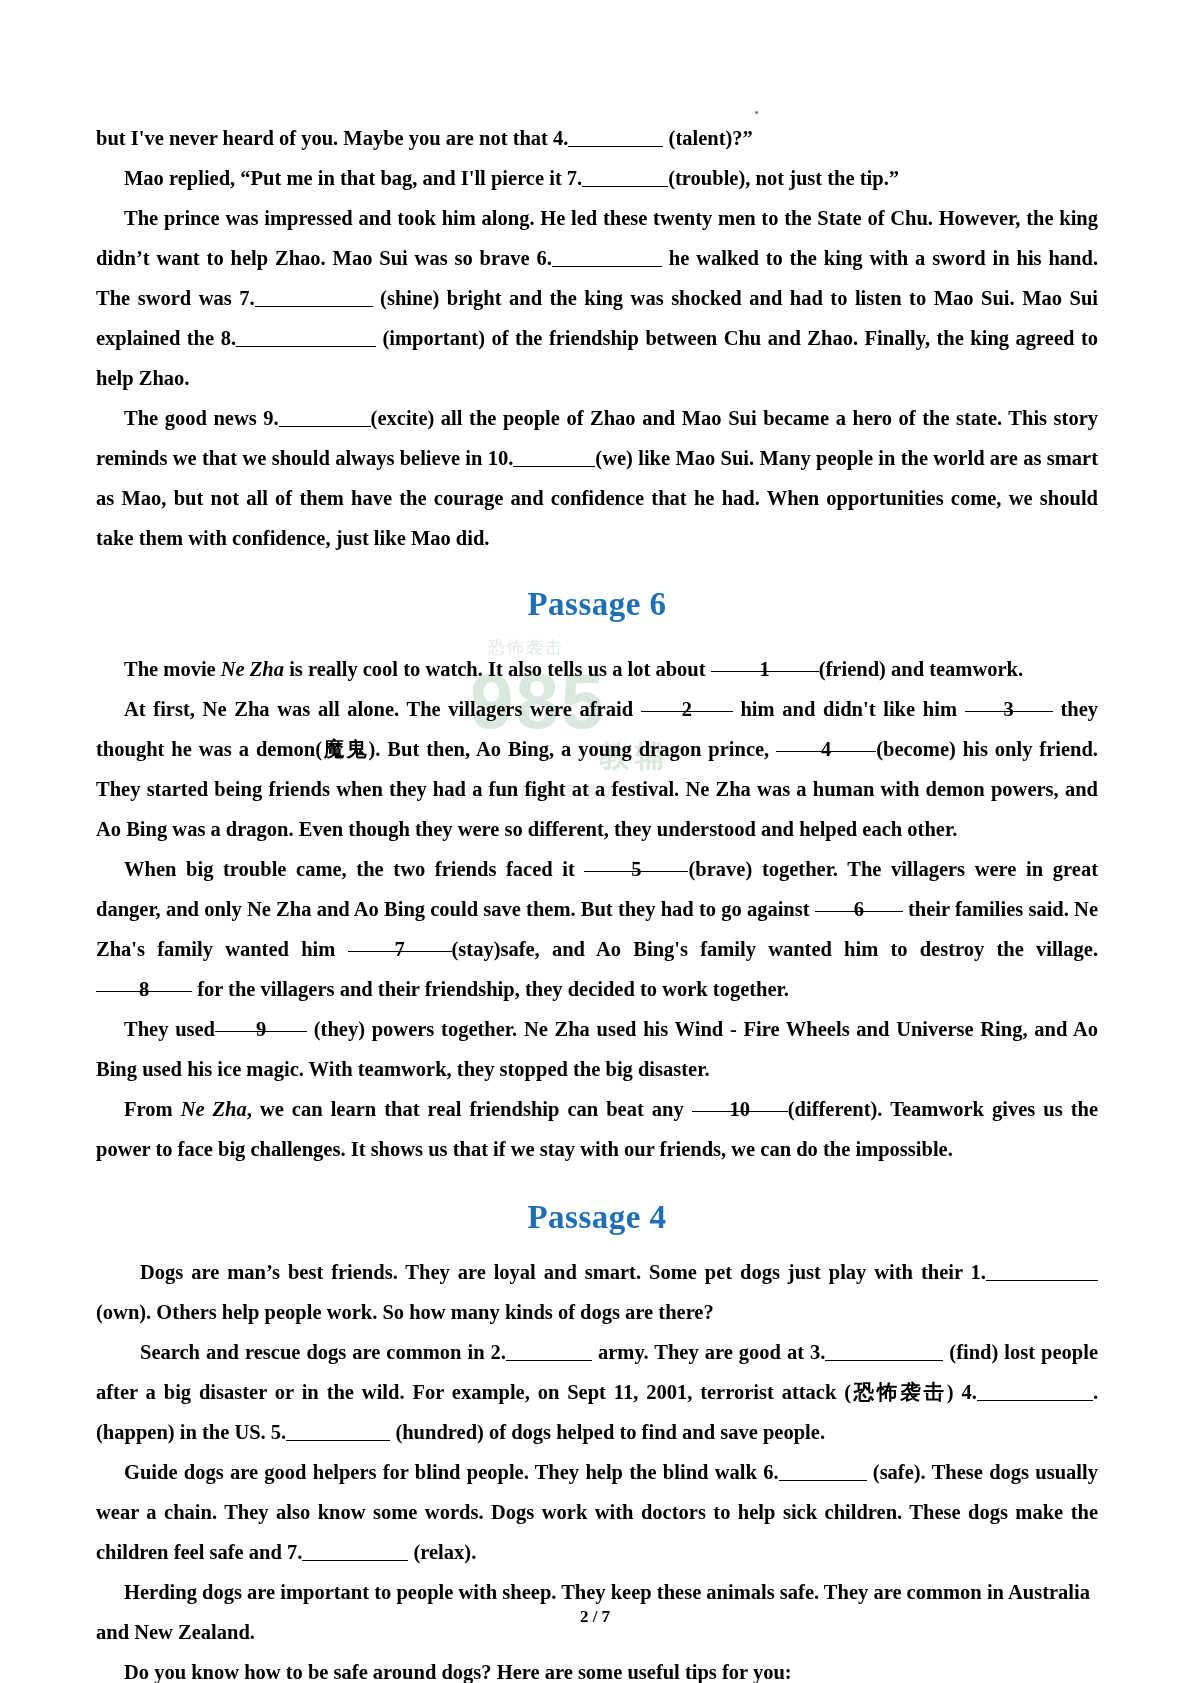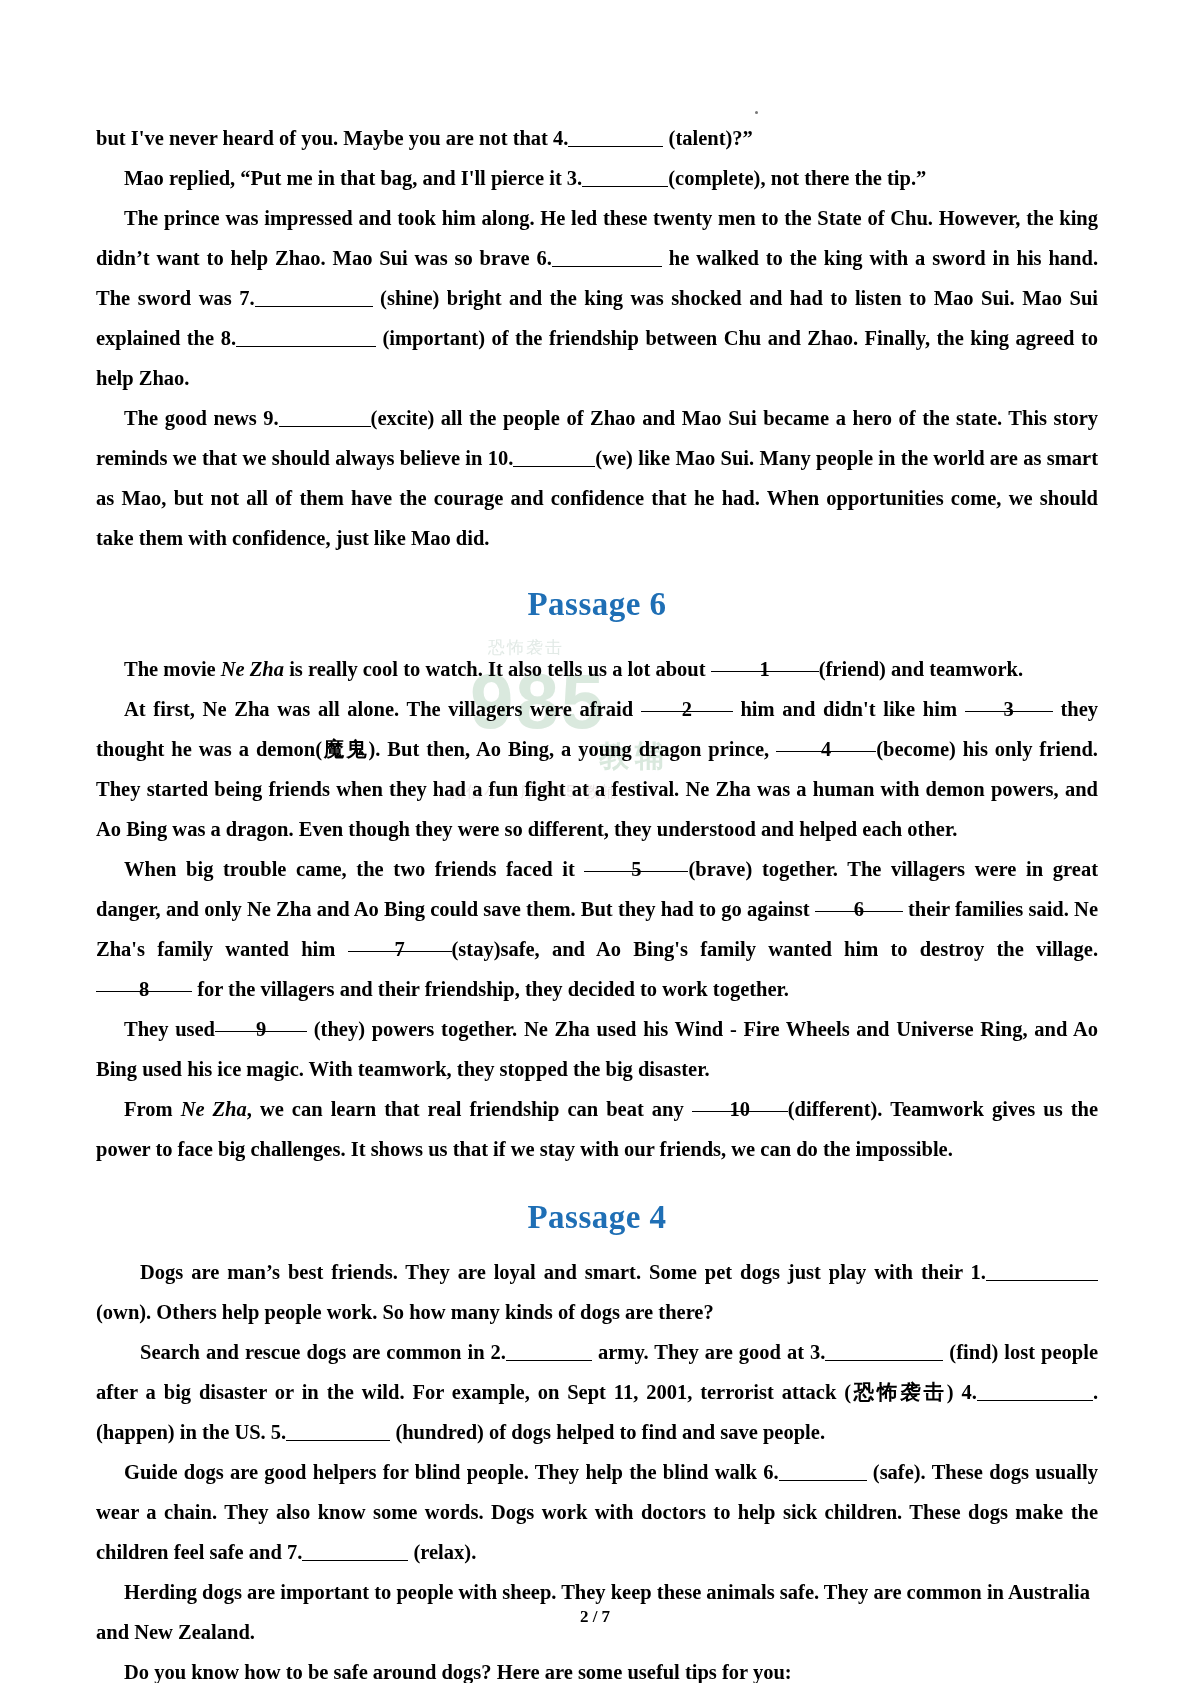--- a/index.html
+++ b/index.html
@@ -157,21 +157,21 @@
     <div class="wm-985">985</div>
     <div class="wm-jiaofu">教辅</div>
     <div class="wm-bottom">微信小程序:985 教辅</div>
   </div>
 
   <div class="content">
 
     <div>
       <div id="p2-lines">
           <p class="para"><span>but I've never heard of you. Maybe you are not that 4.</span><span class="bl" style="width: 95px;"></span><span> (talent)?”</span></p>
-          <p class="para"><span class="indent"></span><span>Mao replied, “Put me in that bag, and I'll pierce it 3.</span><span class="bl" style="width: 86px;"></span><span>(complete), not there the tip.”</span></p>
+          <p class="para"><span class="indent"></span><span>Mao replied, “Put me in that bag, and I'll pierce it 7.</span><span class="bl" style="width: 86px;"></span><span>(trouble), not just the tip.”</span></p>
           <p class="para"><span class="indent"></span><span>The prince was impressed and took him along. He led these twenty men to the State of Chu. However, the king didn’t want to help Zhao. Mao Sui was so brave 6.</span><span class="bl" style="width: 110px;"></span><span> he walked to the king with a sword in his hand. The sword was 7.</span><span class="bl" style="width: 118px;"></span><span> (shine) bright and the king was shocked and had to listen to Mao Sui. Mao Sui explained the 8.</span><span class="bl" style="width: 140px;"></span><span> (important) of the friendship between Chu and Zhao. Finally, the king agreed to help Zhao.</span></p>
           <p class="para"><span class="indent"></span><span>The good news 9.</span><span class="bl" style="width: 92px;"></span><span>(excite) all the people of Zhao and Mao Sui became a hero of the state. This story reminds we that we should always believe in 10.</span><span class="bl" style="width: 82px;"></span><span>(we) like Mao Sui. Many people in the world are as smart as Mao, but not all of them have the courage and confidence that he had. When opportunities come, we should take them with confidence, just like Mao did.</span></p>
         </div>
     </div>
 
     <div class="passage-head ph-3">Passage 6</div>
     <div id="p3-paras">
         <p class="para"><span class="indent"></span><span>The movie </span><span class="it">Ne Zha</span><span> is really cool to watch. It also tells us a lot about </span><span class="num-bl" style="width: 108px;">1</span><span>(friend) and teamwork.</span></p>
         <p class="para"><span class="indent"></span><span>At first, Ne Zha was all alone. The villagers were afraid </span><span class="num-bl" style="width: 92px;">2</span><span> him and didn't like him </span><span class="num-bl" style="width: 88px;">3</span><span> they thought he was a demon(魔鬼). But then, Ao Bing, a young dragon prince, </span><span class="num-bl" style="width: 100px;">4</span><span>(become) his only friend. They started being friends when they had a fun fight at a festival. Ne Zha was a human with demon powers, and Ao Bing was a dragon. Even though they were so different, they understood and helped each other.</span></p>
         <p class="para"><span class="indent"></span><span>When big trouble came, the two friends faced it </span><span class="num-bl" style="width: 104px;">5</span><span>(brave) together. The villagers were in great danger, and only Ne Zha and Ao Bing could save them. But they had to go against </span><span class="num-bl" style="width: 88px;">6</span><span> their families said. Ne Zha's family wanted him </span><span class="num-bl" style="width: 104px;">7</span><span>(stay)safe, and Ao Bing's family wanted him to destroy the village. </span><span class="num-bl" style="width: 96px;">8</span><span> for the villagers and their friendship, they decided to work together.</span></p>

